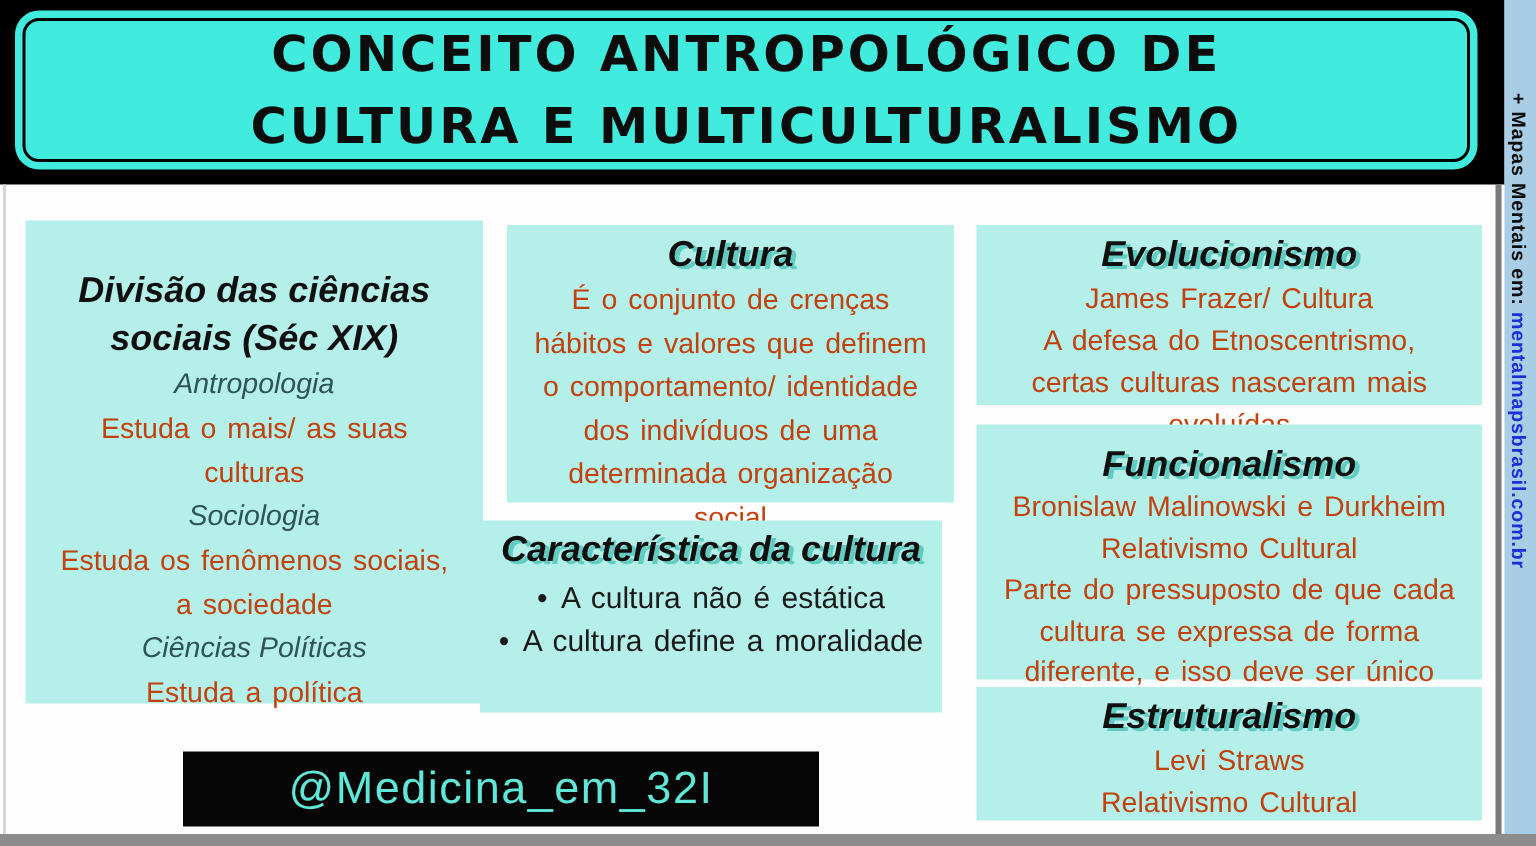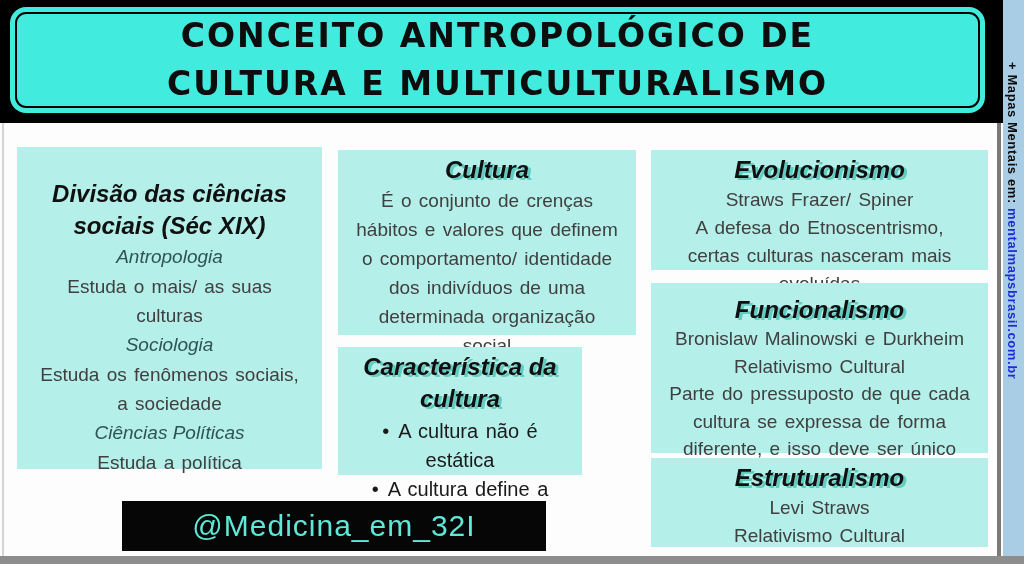--- a/index.html
+++ b/index.html
@@ -24,30 +24,30 @@
   
   .edge-left{position:absolute;left:2px;top:123px;width:2px;height:433px;background:#d5d5d5;}
   .edge-right{position:absolute;left:997px;top:123px;width:4px;height:433px;background:#7a7a7a;}
   .bottom-strip{position:absolute;left:0;top:556px;width:1024px;height:8px;background:#8d8d8d;z-index:5;}
 
   
   .card{position:absolute;background:#b5efe9;text-align:center;color:#161616;}
   .card-title{font-weight:bold;font-style:italic;font-size:24px;line-height:32px;color:#101010;
               text-shadow:3px 2px 0 rgba(82,197,186,0.85);padding-top:4px;}
   .card-title.noshadow{text-shadow:none;margin-top:23px;}
-  .tline{font-size:19px;line-height:29px;word-spacing:2px;color:#404040;padding:0 18px;}
+  .tline{font-size:19px;line-height:29px;word-spacing:2px;color:#c2410c;padding:0 18px;}
   .tlabel{font-style:italic;color:#2e5454;font-size:19px;line-height:30px;}
   .bullets{padding:2px 8px 0 8px;}
   .bullet-row{font-size:20px;line-height:29px;word-spacing:2px;color:#1a1a1a;}
   .dot{display:inline-block;margin-right:9px;}
   .dot::before{content:"\2022";}
 
   #card-divisao{left:17px;top:147px;width:305px;height:318px;padding-top:4px;}
   #card-cultura{left:338px;top:150px;width:298px;height:185px;}
-  #card-caracteristica{left:338px;top:347px;width:244px;height:128px;}
+  #card-caracteristica{left:320px;top:347px;width:308px;height:128px;}
   #card-evolucionismo{left:651px;top:150px;width:337px;height:120px;}
   #card-funcionalismo{left:651px;top:283px;width:337px;height:170px;}
   #card-estruturalismo{left:651px;top:458px;width:337px;height:89px;}
   #card-funcionalismo .card-title{padding-top:12px;line-height:30px;}
   #card-funcionalismo .tline{line-height:27.5px;}
   #card-evolucionismo .tline{line-height:28px;}
   #card-estruturalismo .tline{line-height:28px;}
 
   
   .handle-box{position:absolute;left:122px;top:483px;width:424px;height:50px;background:#060606;
@@ -96,21 +96,21 @@
   <div class="card" id="card-caracteristica">
     <div class="card-title">Característica da cultura</div>
     <div class="bullets">
       <div class="bullet-row"><span class="dot"></span><span>A cultura não é estática</span></div>
       <div class="bullet-row"><span class="dot"></span><span>A cultura define a moralidade</span></div>
     </div>
   </div>
 
   <div class="card" id="card-evolucionismo">
     <div class="card-title">Evolucionismo</div>
-    <div class="tline">Straws Frazer/ Spiner</div>
+    <div class="tline">James Frazer/ Cultura</div>
     <div class="tline">A defesa do Etnoscentrismo, certas culturas nasceram mais evoluídas</div>
   </div>
 
   <div class="card" id="card-funcionalismo">
     <div class="card-title">Funcionalismo</div>
     <div class="tline">Bronislaw Malinowski e Durkheim</div>
     <div class="tline">Relativismo Cultural</div>
     <div class="tline">Parte do pressuposto de que cada cultura se expressa de forma diferente, e isso deve ser único</div>
   </div>
 

